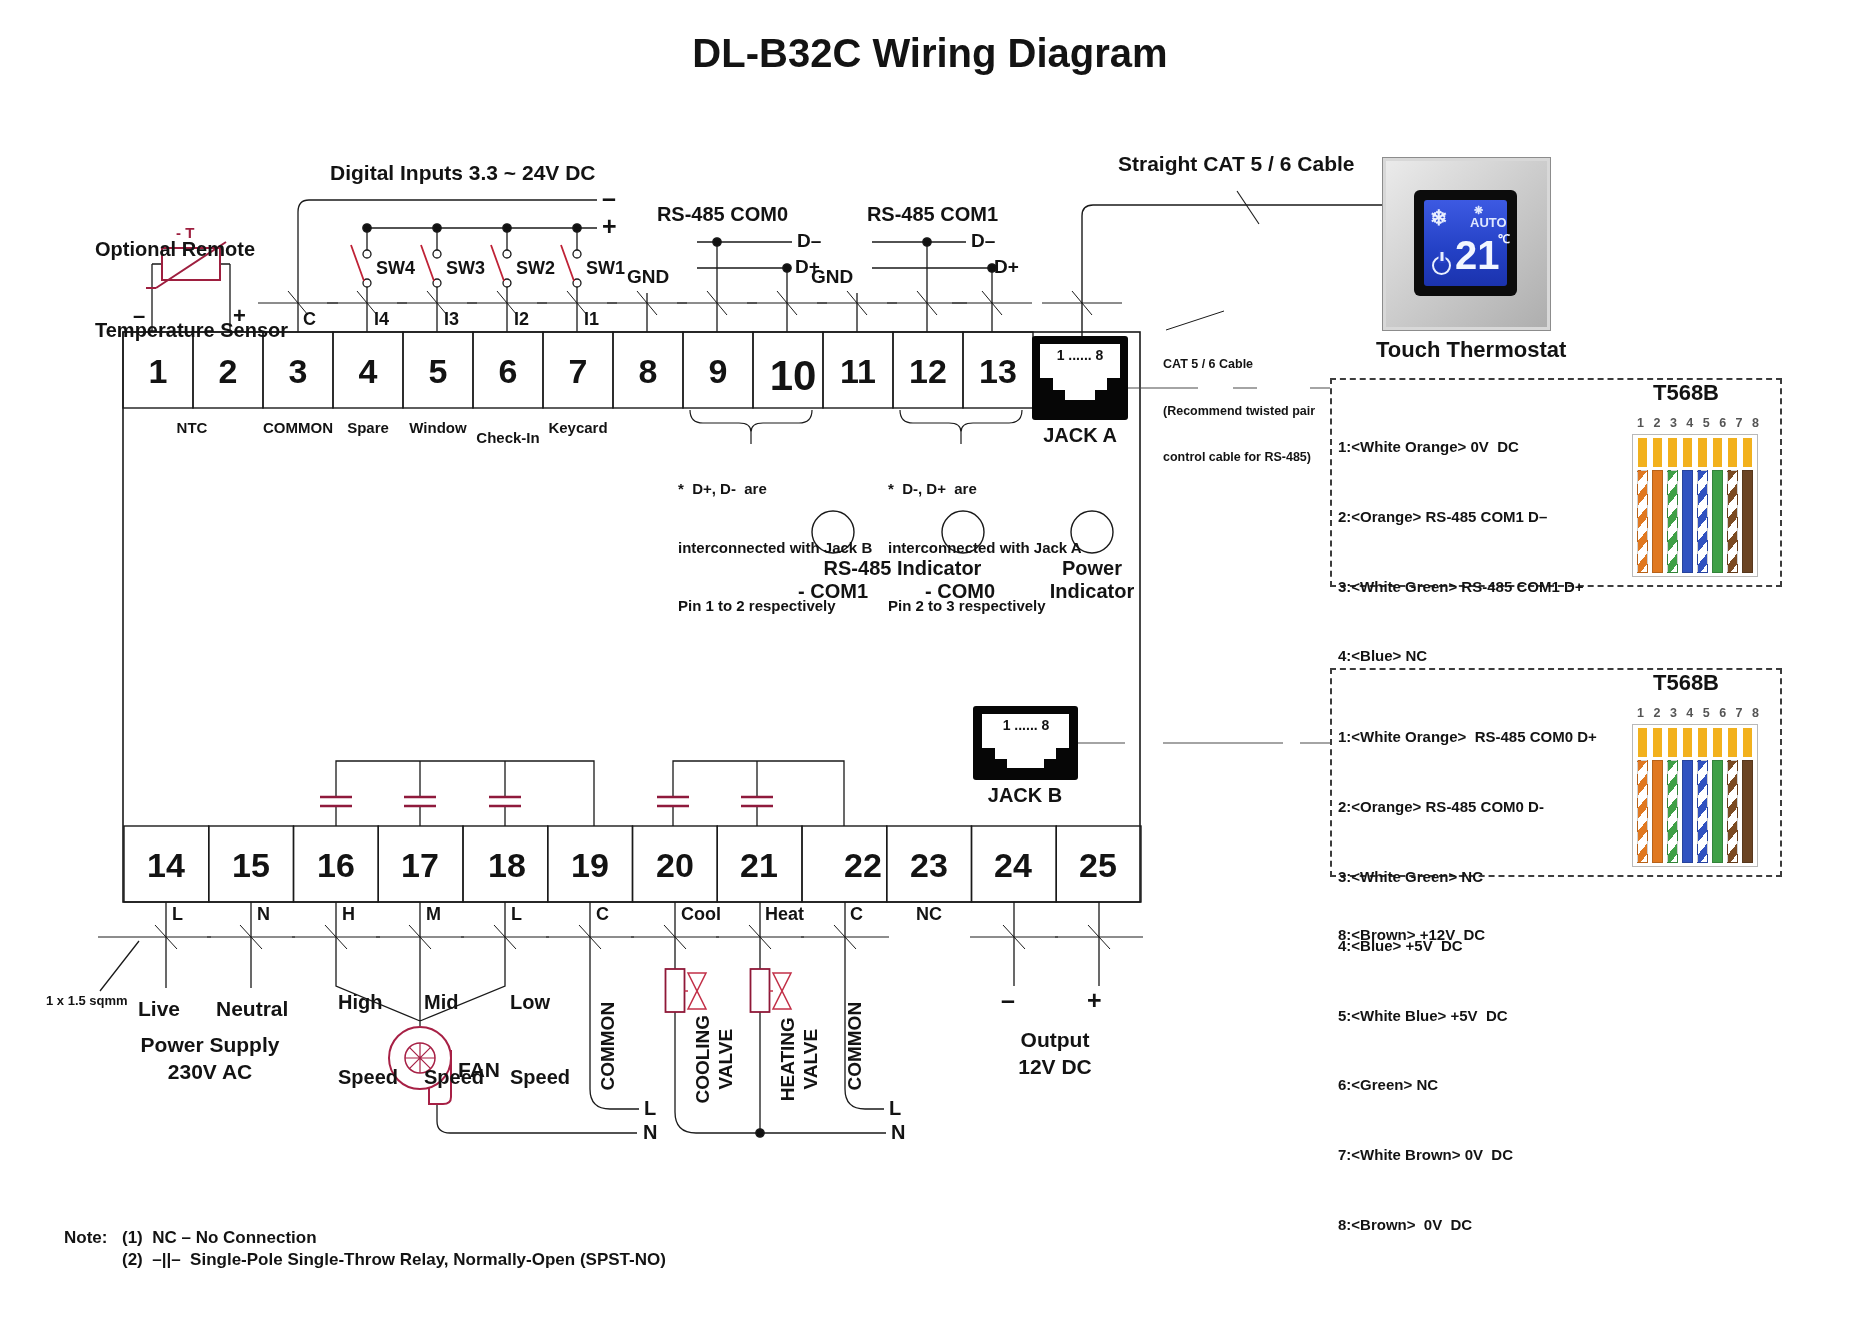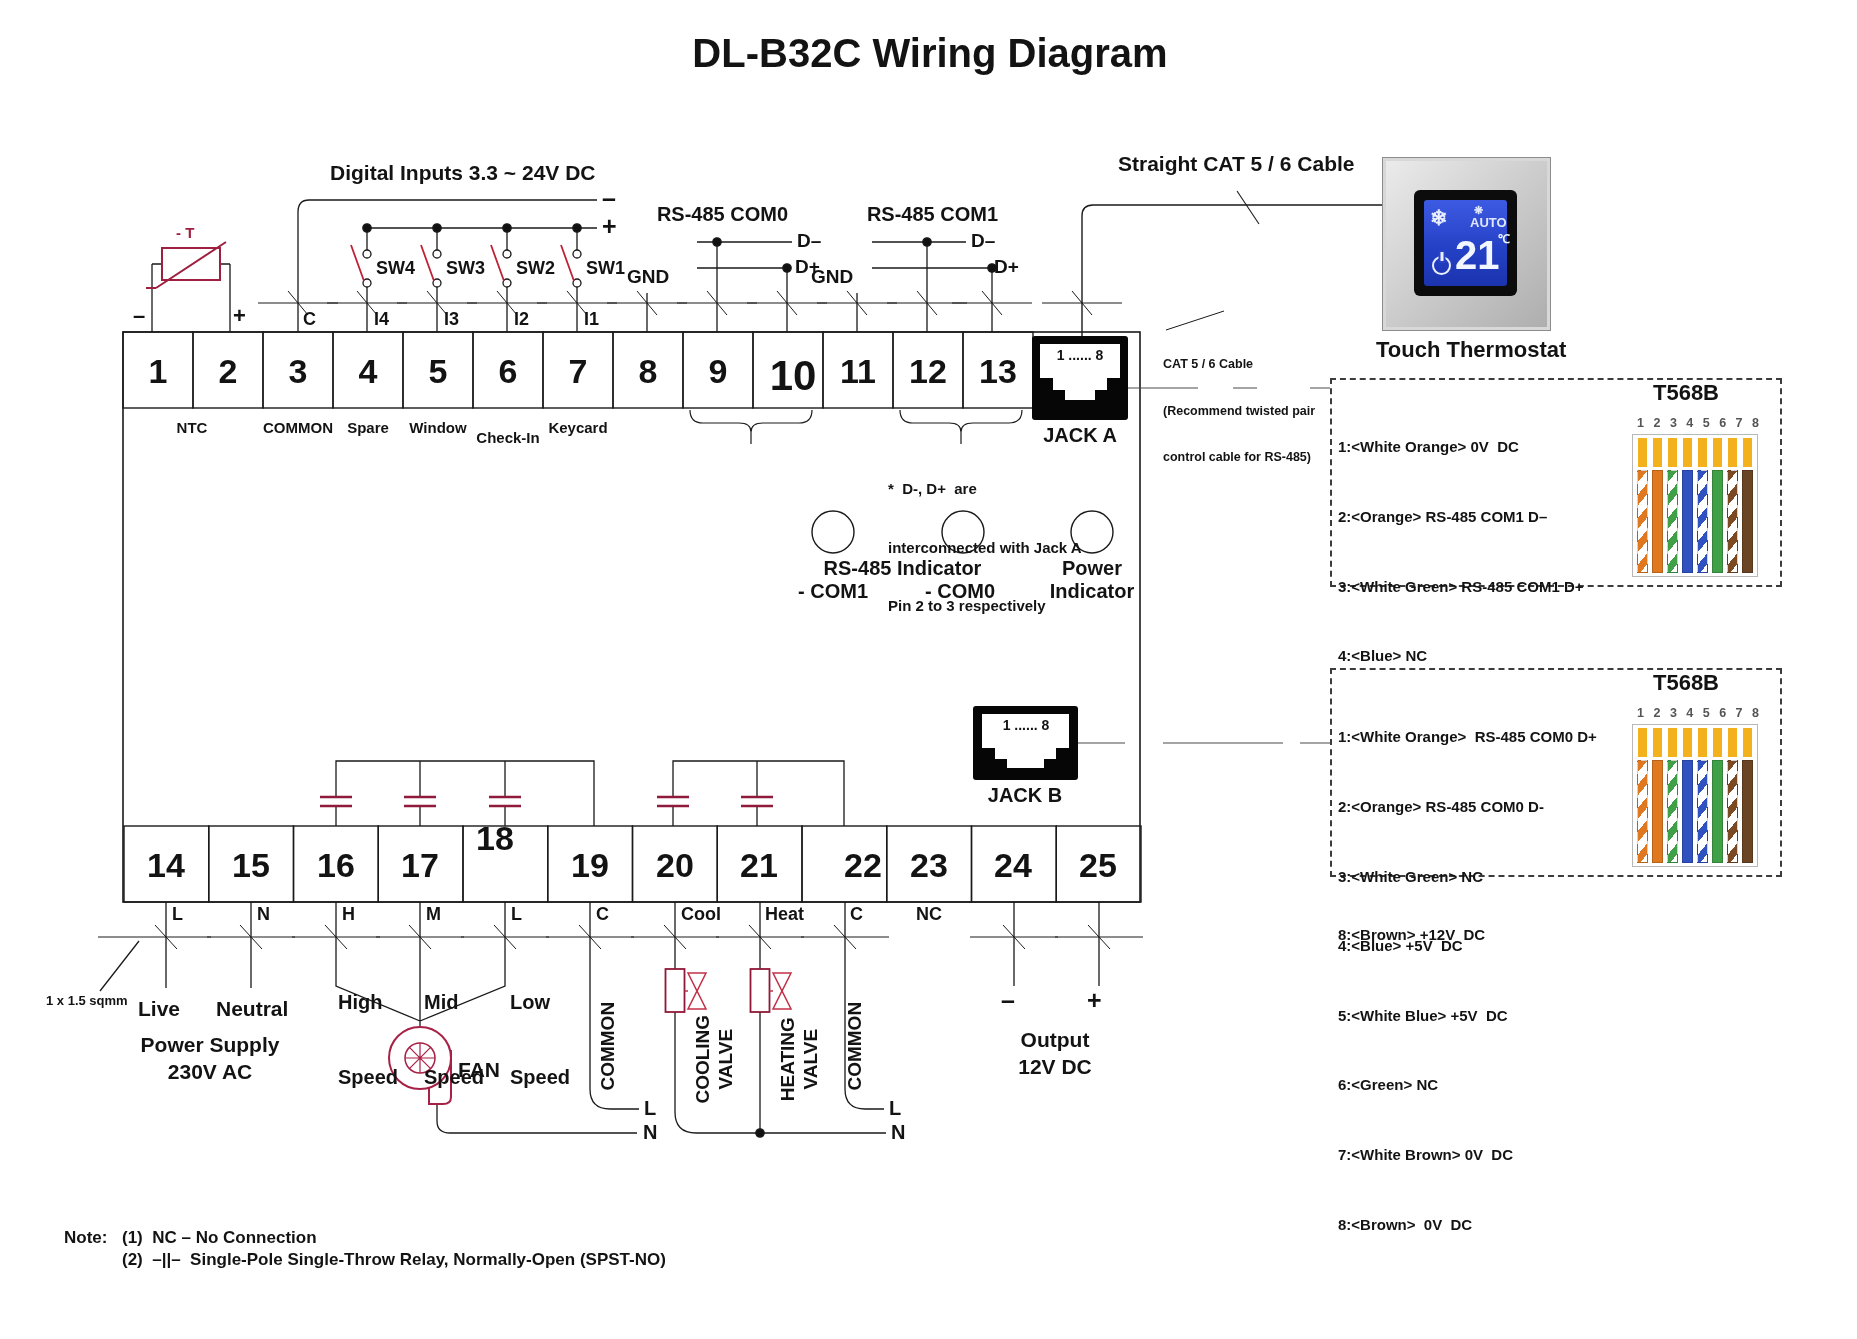--- a/index.html
+++ b/index.html
@@ -157,20 +157,24 @@
       </g>
 
       <path stroke="#4a4a4a" stroke-width="1.2" d="M1128,388H1198 M1233,388H1257 M1310,388H1330 M1078,743H1125 M1163,743H1283 M1300,743H1330"></path>
 
       <path stroke="#9a9a9a" stroke-width="1" d="M1659,427V420H1747V427 M1659,717V710H1747V717"></path>
     </g>
   </svg>
 
   <div class="t c" style="left:560px;top:30px;width:740px;font-size:40px;">DL-B32C Wiring Diagram</div>
 
+  <div class="t" style="left:95px;top:182px;font-size:20px;line-height:27px;">
+    <div>Optional Remote</div>
+    <div>Temperature Sensor</div>
+  </div>
   <div class="t" style="left:176px;top:224px;font-size:15px;color:#9e1f3f;">- T</div>
   <div class="t" style="left:133px;top:303px;font-size:22px;">–</div>
   <div class="t" style="left:233px;top:303px;font-size:22px;">+</div>
 
   <div class="t" style="left:330px;top:161px;font-size:21px;">Digital Inputs 3.3 ~ 24V DC</div>
   <div class="t" style="left:602px;top:184px;font-size:25px;">–</div>
   <div class="t" style="left:602px;top:212px;font-size:25px;">+</div>
   <div class="t" style="left:376px;top:258px;font-size:18px;">SW4</div>
   <div class="t" style="left:446px;top:258px;font-size:18px;">SW3</div>
   <div class="t" style="left:516px;top:258px;font-size:18px;">SW2</div>
@@ -227,20 +231,25 @@
   <div class="bezel" style="left:1414px;top:190px;width:103px;height:106px;"></div>
   <div class="screen" style="left:1424px;top:200px;width:83px;height:86px;"></div>
   <div class="t" style="left:1430px;top:206px;font-size:21px;color:#eaf0ff;">❄</div>
   <div class="t" style="left:1474px;top:204px;font-size:11px;color:#dfe8ff;">❋</div>
   <div class="t" style="left:1470px;top:215px;font-size:13px;color:#dfe8ff;">AUTO</div>
   <div class="pwr" style="left:1432px;top:256px;"></div>
   <div class="t" style="left:1455px;top:232px;font-size:40px;color:#f2f6ff;">21</div>
   <div class="t" style="left:1498px;top:232px;font-size:12px;color:#f2f6ff;">℃</div>
   <div class="t c" style="left:1376px;top:337px;width:180px;font-size:22px;">Touch Thermostat</div>
 
+  <div class="t" style="left:678px;top:440px;font-size:15px;line-height:19.5px;">
+    <div>*  D+, D-  are</div>
+    <div>interconnected with Jack B</div>
+    <div>Pin 1 to 2 respectively</div>
+  </div>
   <div class="t" style="left:888px;top:440px;font-size:15px;line-height:19.5px;">
     <div>*  D-, D+  are</div>
     <div>interconnected with Jack A</div>
     <div>Pin 2 to 3 respectively</div>
   </div>
 
   <div class="t c" style="left:810px;top:557px;width:185px;font-size:20px;">RS-485 Indicator</div>
   <div class="t c" style="left:793px;top:580px;width:80px;font-size:20px;">- COM1</div>
   <div class="t c" style="left:920px;top:580px;width:80px;font-size:20px;">- COM0</div>
   <div class="t c" style="left:1047px;top:557px;width:90px;font-size:20px;">Power</div>
@@ -339,21 +348,21 @@
       <div class="rjcol">
         <div class="rjpin" style="background: rgb(242, 177, 29);"></div>
         <div class="rjwire" style="background: rgb(107, 68, 35);"></div>
       </div>
     </div>
 
   <div class="t c" style="left:124px;top:845px;width:84px;font-size:34px;">14</div>
   <div class="t c" style="left:209px;top:845px;width:84px;font-size:34px;">15</div>
   <div class="t c" style="left:294px;top:845px;width:84px;font-size:34px;">16</div>
   <div class="t c" style="left:378px;top:845px;width:84px;font-size:34px;">17</div>
-  <div class="t c" style="left:463px;top:818px;width:64px;font-size:34px;">18</div>
+  <div class="t c" style="left:463px;top:845px;width:64px;font-size:34px;padding-left:12px;">18</div>
   <div class="t c" style="left:548px;top:845px;width:84px;font-size:34px;">19</div>
   <div class="t c" style="left:633px;top:845px;width:84px;font-size:34px;">20</div>
   <div class="t c" style="left:717px;top:845px;width:84px;font-size:34px;">21</div>
   <div class="t c" style="left:802px;top:845px;width:84px;font-size:34px;margin-left:19px;">22</div>
   <div class="t c" style="left:887px;top:845px;width:84px;font-size:34px;">23</div>
   <div class="t c" style="left:971px;top:845px;width:84px;font-size:34px;">24</div>
   <div class="t c" style="left:1056px;top:845px;width:84px;font-size:34px;">25</div>
 
   <div class="t" style="left:172px;top:904px;font-size:18px;">L</div>
   <div class="t" style="left:257px;top:904px;font-size:18px;">N</div>

